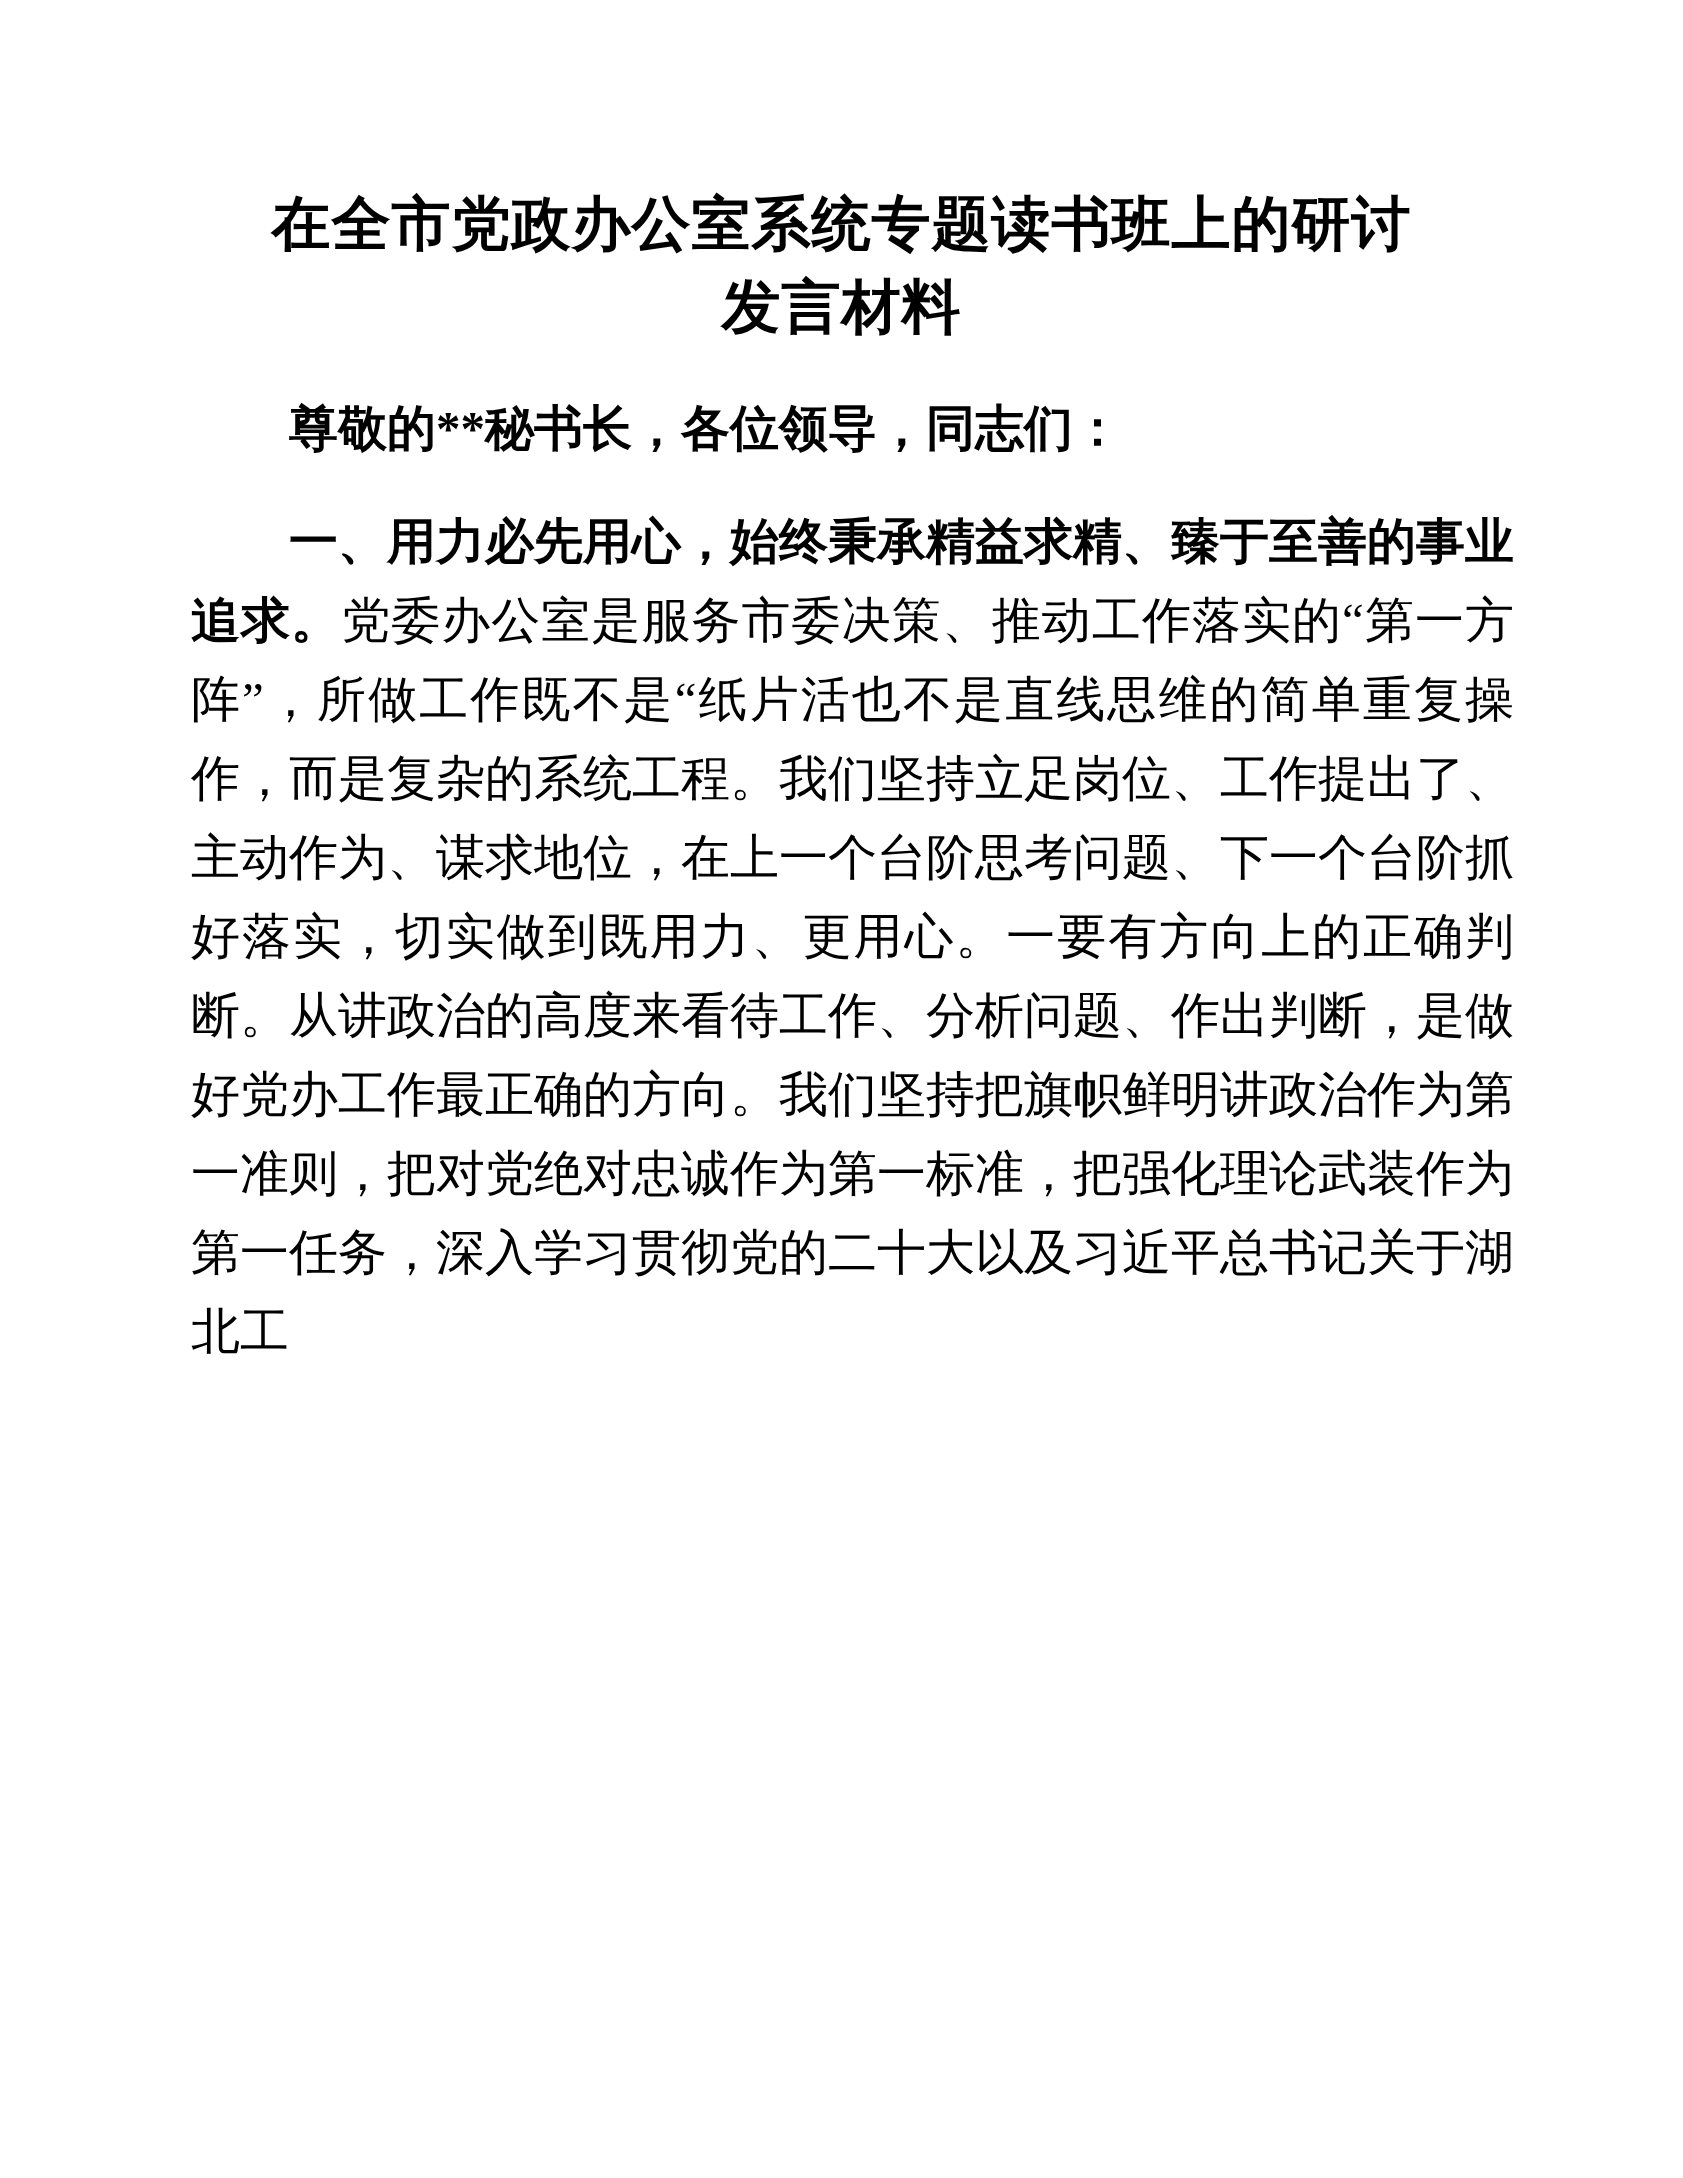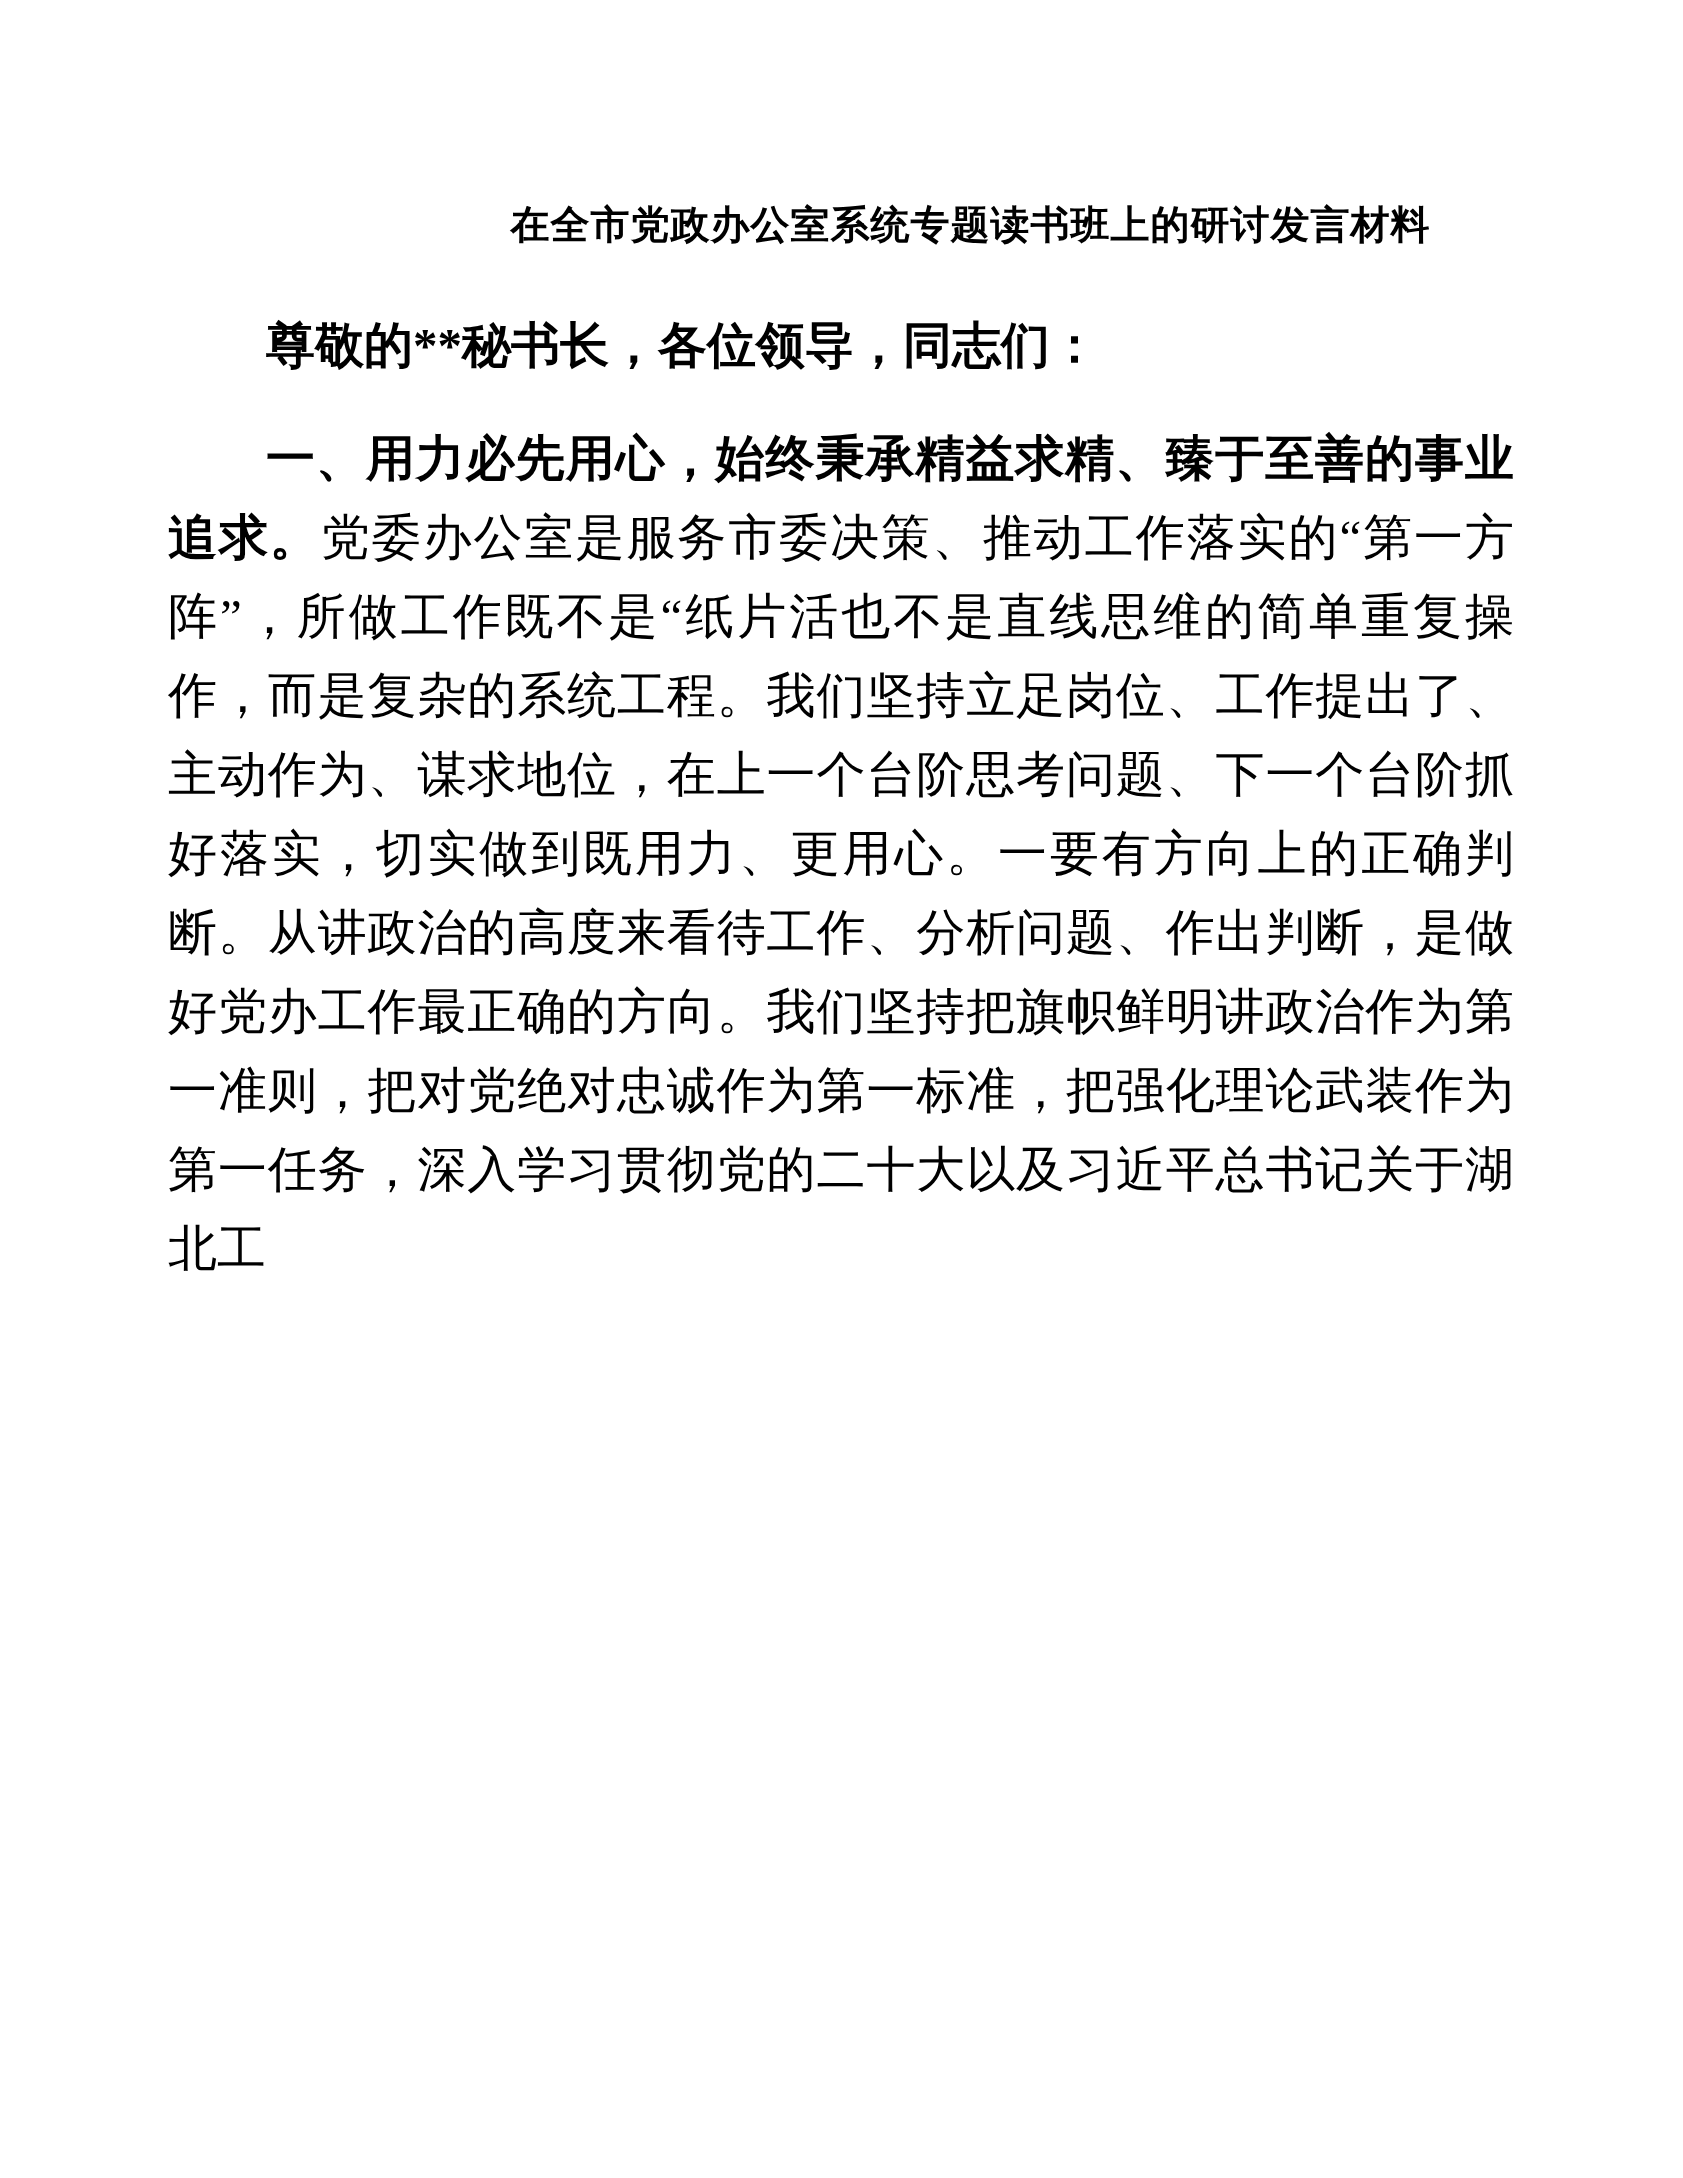--- a/index.html
+++ b/index.html
@@ -15,40 +15,41 @@
     overflow: hidden;
   }
   .page {
     box-sizing: border-box;
     width: 1683px;
     height: 2178px;
     padding: 183px 168px 0 168px;
     background: #ffffff;
   }
   .title {
-    font-size: 39px;
+    font-size: 59px;
     font-weight: bold;
-    text-align: right;
+    text-align: center;
     line-height: 83px;
     max-width: 1178px;
     margin: 0 auto 40px auto;
     letter-spacing: 1px;
   }
   .doc-body {
     width: 1346px;
   }
   .para {
     font-size: 49px;
     line-height: 79px;
     text-align: justify;
     margin: 0;
     word-break: break-all;
   }
   .para.indent {
     text-indent: 2em;
+    margin-left: 23px;
   }
   .para.space-before {
     margin-top: 34px;
   }
   .para.space-after {
     margin-bottom: 16px;
   }
   .bold {
     font-weight: bold;
   }

